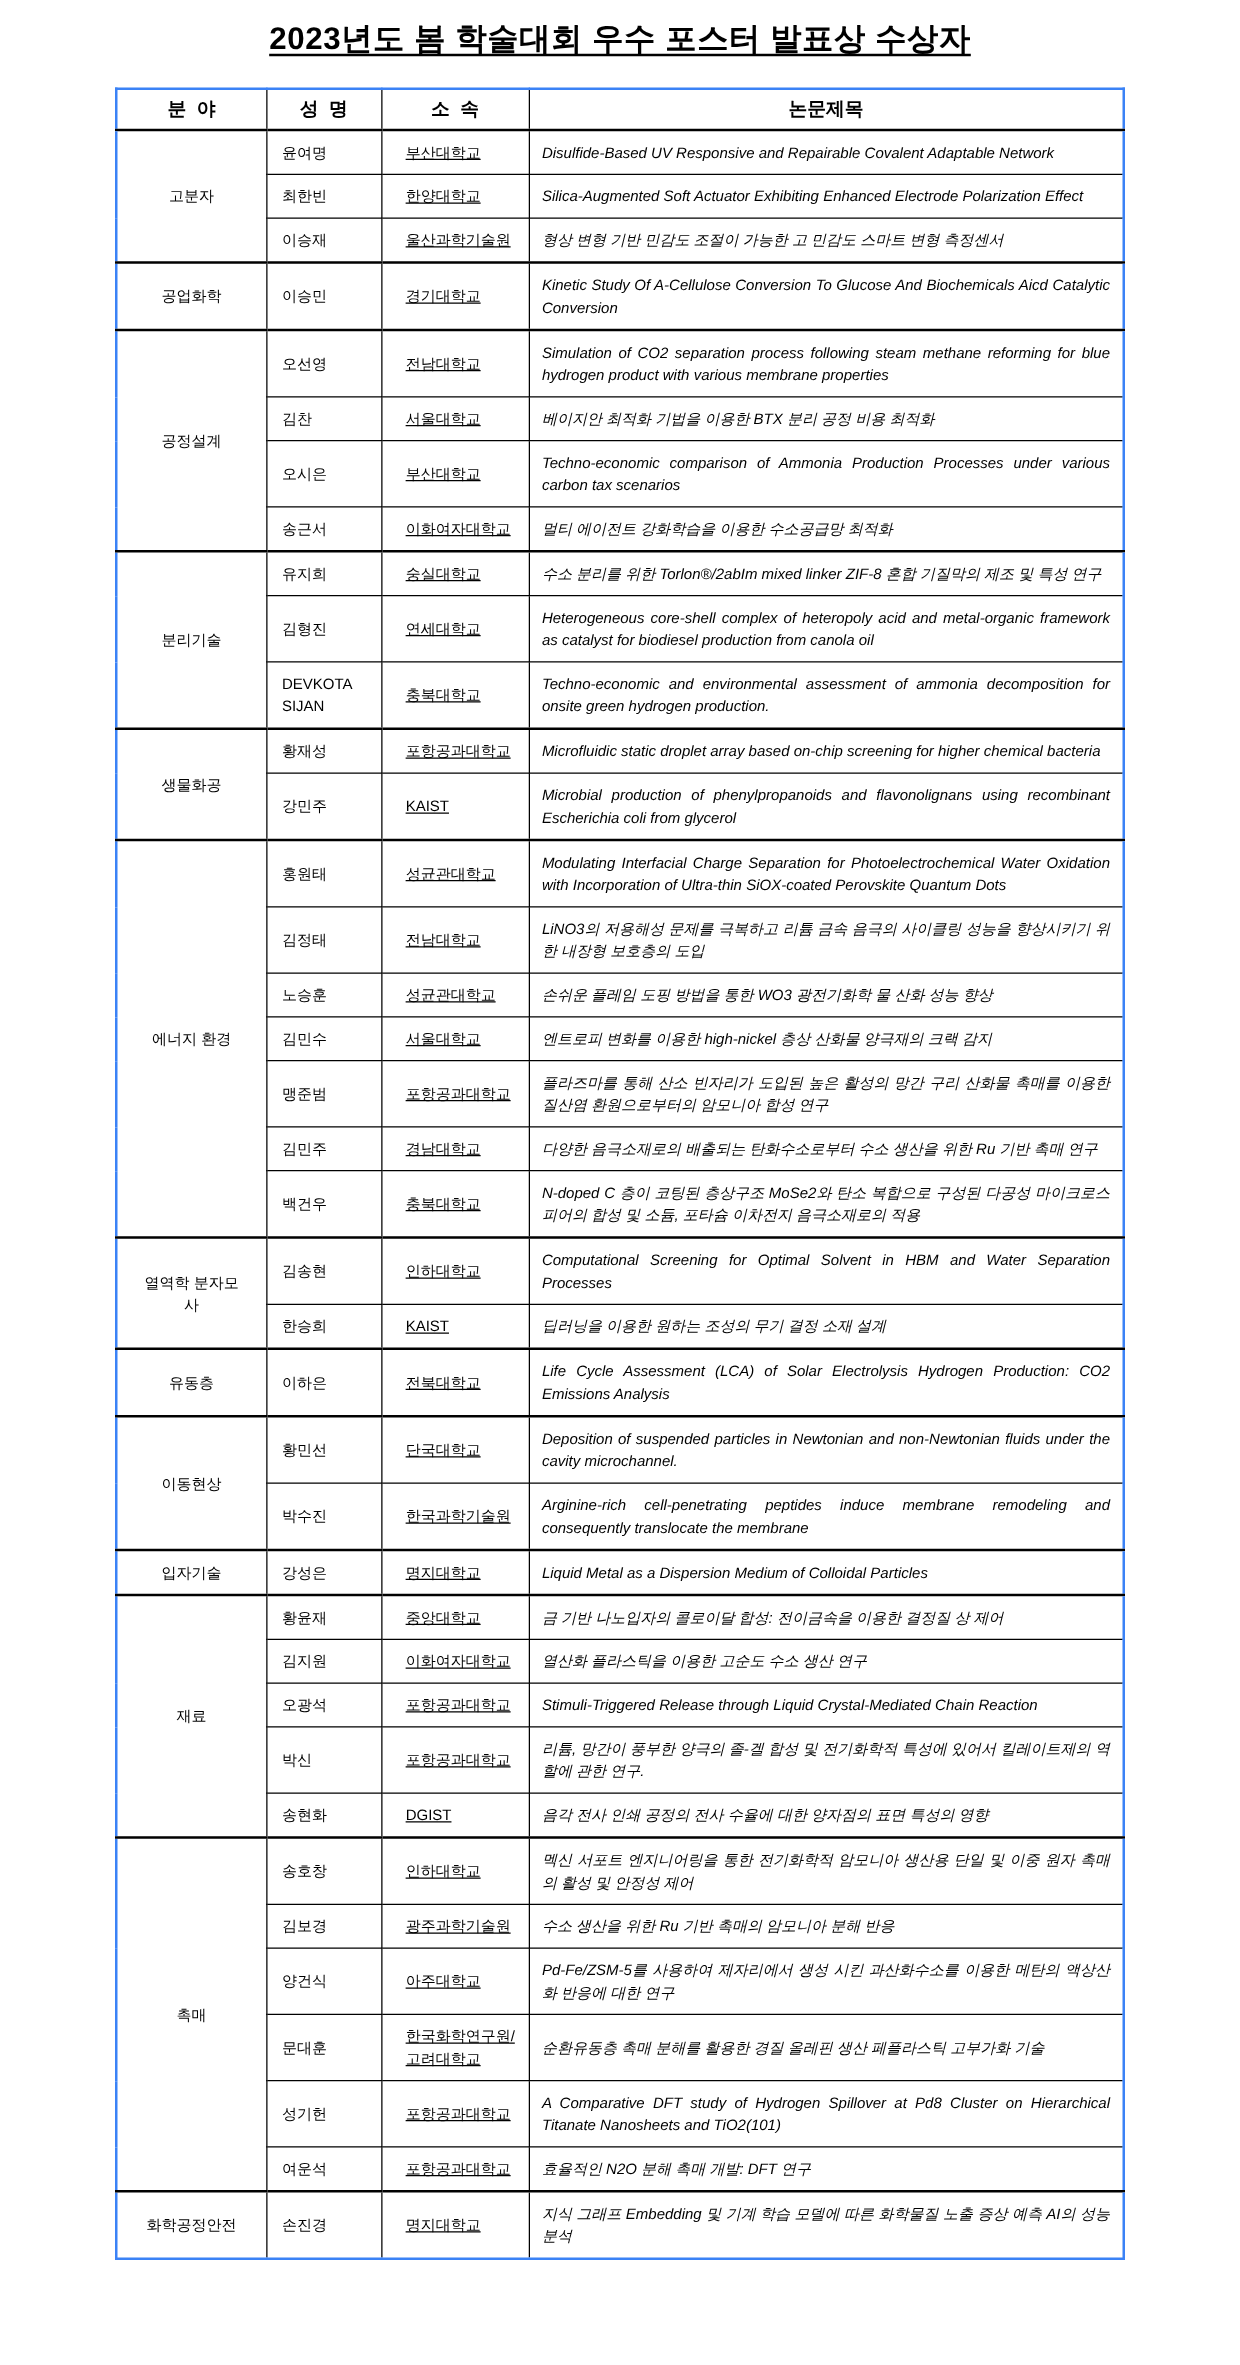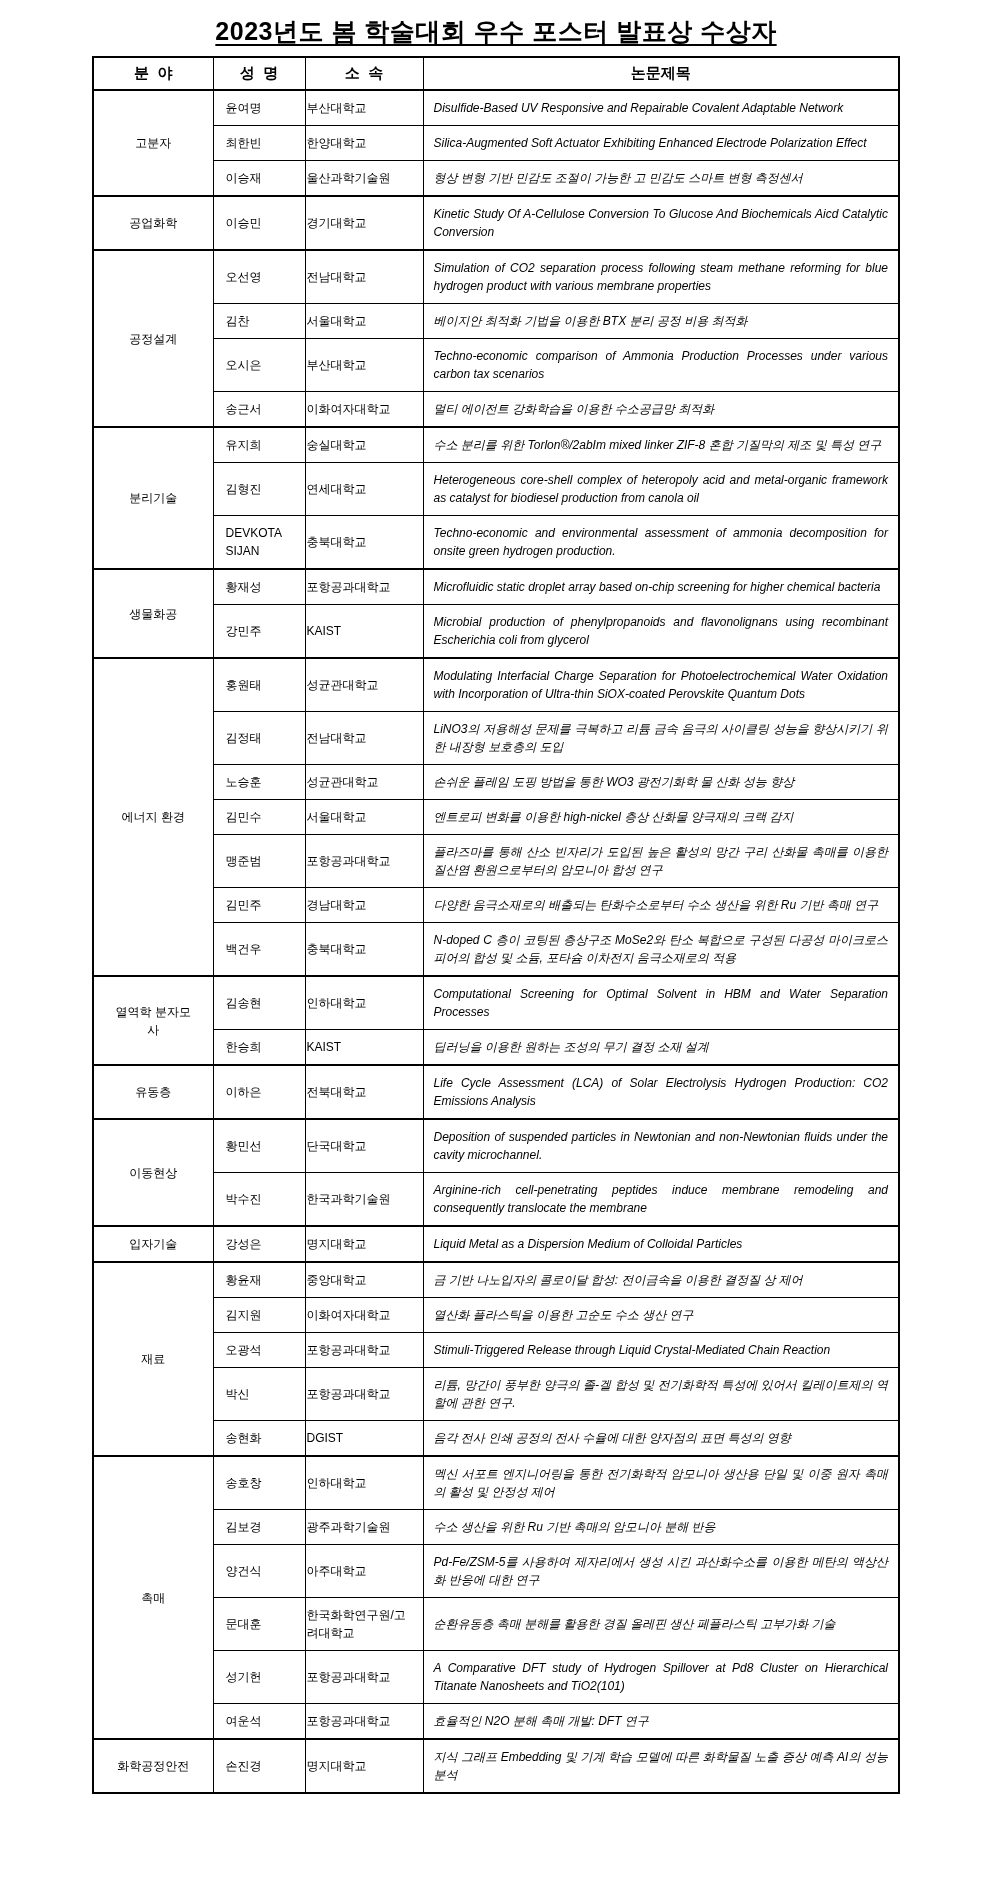--- a/index.html
+++ b/index.html
@@ -11,35 +11,35 @@
   }
   .page {
     width: 992px;
     margin: 0 auto;
     padding: 16px 0 40px;
     background: #ffffff;
   }
   .page-title {
     display: block;
     width: fit-content;
-    margin: 0 auto 10px;
+    margin: 0 auto 24px;
     font-size: 25px;
     line-height: 1.2;
     font-weight: bold;
     letter-spacing: 0.5px;
     text-decoration: underline;
     text-underline-offset: 4px;
     text-align: center;
   }
   table.winners {
     width: 806px;
     margin: 0 auto;
     border-collapse: collapse;
     table-layout: fixed;
-    border: 2px solid #000000;
+    border: 2px solid #3b82f6;
   }
   col.c-field { width: 120px; }
   col.c-name  { width: 92px;  }
   col.c-affil { width: 118px; }
   col.c-paper { width: 476px; }
   th, td {
     border: 1px solid #000000;
     vertical-align: middle;
   }
   th {
@@ -57,21 +57,22 @@
   td.field {
     text-align: center;
     padding: 6px 18px;
   }
   td.name {
     text-align: left;
     padding-left: 12px;
   }
   td.affiliation {
     text-align: left;
-    padding-left: 1px;
+    padding-left: 19px;
+    text-decoration: underline;
   }
   td.paper {
     text-align: justify;
     padding: 8px 10px;
     font-style: italic;
   }
   tr.group-start td {
     border-top: 2px solid #000000;
   }
 </style>

